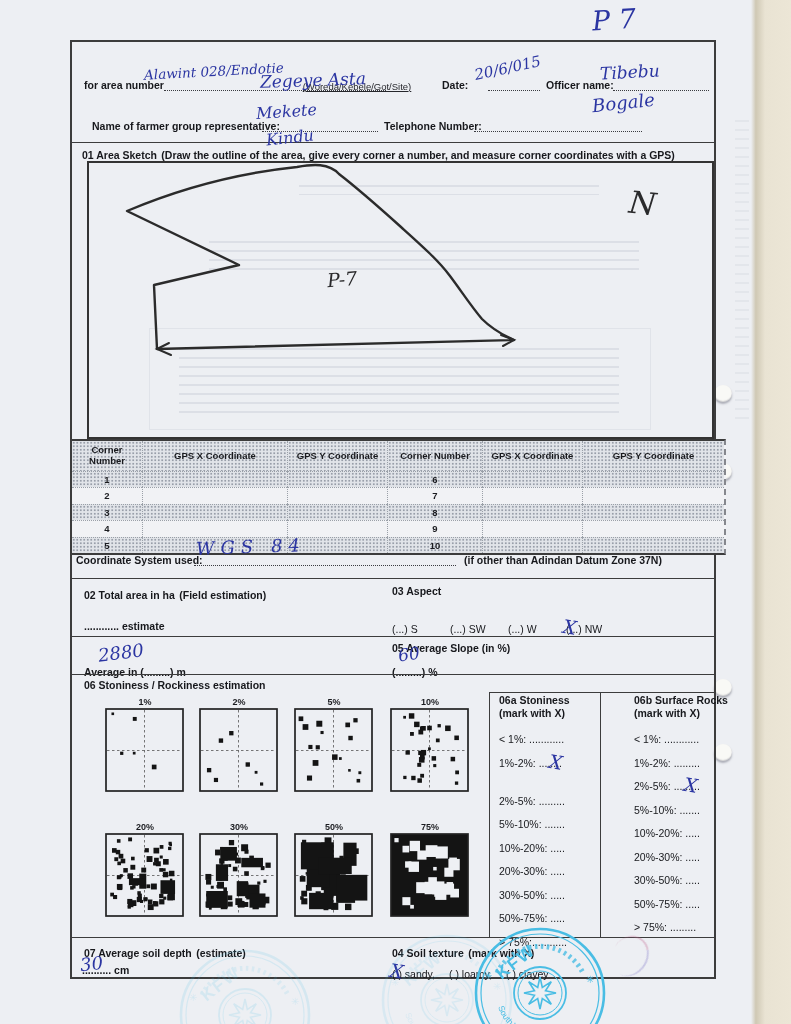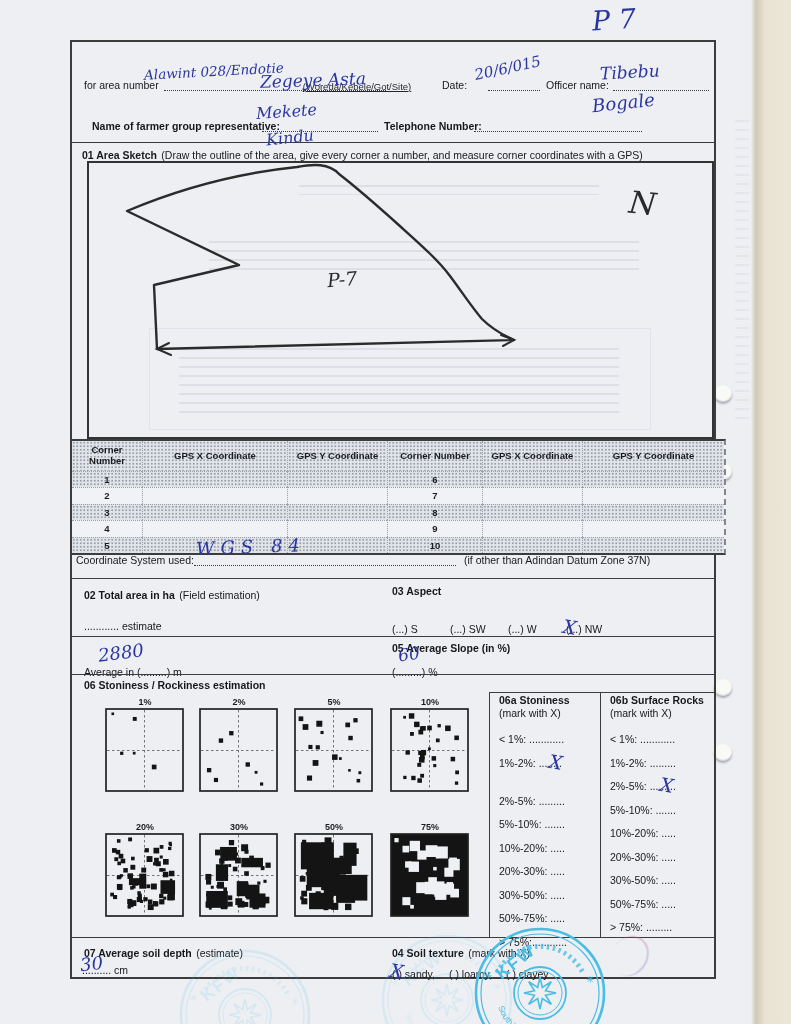--- a/index.html
+++ b/index.html
@@ -4,21 +4,21 @@
 <style>
   html,body{margin:0;padding:0;}
   body{width:791px;height:1024px;overflow:hidden;background:#d9dade;font-family:"Liberation Sans",sans-serif;}
   .page{position:absolute;left:0;top:0;width:791px;height:1024px;background:#edeff3;overflow:hidden;}
   .scan-edge{position:absolute;top:0;right:0;width:40px;height:100%;
     background:linear-gradient(90deg,rgba(233,227,211,0) 0%,#cfc8b4 12%,#e9e3d3 35%,#ece6d6 100%);}
   .hole{position:absolute;left:714px;width:18px;height:17px;border-radius:50%;background:#f9f9f6;
     box-shadow:0 2px 2px rgba(110,112,125,.5), inset 0 -1px 1px rgba(140,140,150,.35);}
   .form{position:absolute;left:70px;top:40px;width:642px;height:935px;border:2px solid #3c3c3c;background:transparent;}
   .abs{position:absolute;}
-  .lbl{font-size:10.5px;color:#17181c;white-space:nowrap;}
+  .lbl{font-size:10.5px;color:#17181c;white-space:nowrap;font-weight:bold;}
   .b{font-weight:bold;}
   .small{font-size:9.5px;color:#26272c;}
   .title{font-size:17.5px;font-weight:bold;color:#101114;letter-spacing:.1px;}
   .lead{display:inline-block;border-bottom:1.6px dotted #3a3b40;height:11px;vertical-align:baseline;}
   .rule{border-top:1.5px solid #3c3c3c;}
   .hw{position:absolute;font-family:"DejaVu Serif",serif;font-style:italic;color:#2b35a2;white-space:nowrap;z-index:5;}
   .hwd{position:absolute;font-family:"DejaVu Serif",serif;font-style:italic;color:#2a2a2c;white-space:nowrap;}
   .inkx{position:absolute;font-family:"DejaVu Serif",serif;font-style:italic;color:#2b35a2;font-size:19px;transform:rotate(9deg);z-index:6;}
   .sketch-box{position:absolute;left:15px;top:119px;width:623px;height:274px;border:2px solid #333;}
   
@@ -473,21 +473,21 @@
           <div class="sr-item" style="margin-bottom: 26px;">1%-2%: ........<span class="inkx" style="left: 50px; top: -6px;">X</span></div>
           <div class="sr-item" style="margin-bottom: 11.5px;">2%-5%: .........</div>
           <div class="sr-item" style="margin-bottom: 11.5px;">5%-10%: .......</div>
           <div class="sr-item" style="margin-bottom: 11.5px;">10%-20%: .....</div>
           <div class="sr-item" style="margin-bottom: 11.5px;">20%-30%: .....</div>
           <div class="sr-item" style="margin-bottom: 11.5px;">30%-50%: .....</div>
           <div class="sr-item" style="margin-bottom: 11.5px;">50%-75%: .....</div>
           <div class="sr-item" style="margin-bottom: 11.5px;">&gt; 75%:............</div>
         </div>
     </div>
-    <div class="sr-col" style="left:538px;top:652px;">
+    <div class="sr-col" style="left:562px;top:652px;">
       <div class="lbl b">06b Surface Rocks</div>
       <div class="lbl" style="margin-top:1px;">(mark with X)</div>
       <div id="list-b" style="margin-top:14px;">
           <div class="sr-item" style="margin-bottom: 11.5px;">&lt; 1%: ............</div>
           <div class="sr-item" style="margin-bottom: 11.5px;">1%-2%: .........</div>
           <div class="sr-item" style="margin-bottom: 11.5px;">2%-5%: .........<span class="inkx" style="left: 50px; top: -6px;">X</span></div>
           <div class="sr-item" style="margin-bottom: 11.5px;">5%-10%: .......</div>
           <div class="sr-item" style="margin-bottom: 11.5px;">10%-20%: .....</div>
           <div class="sr-item" style="margin-bottom: 11.5px;">20%-30%: .....</div>
           <div class="sr-item" style="margin-bottom: 11.5px;">30%-50%: .....</div>

